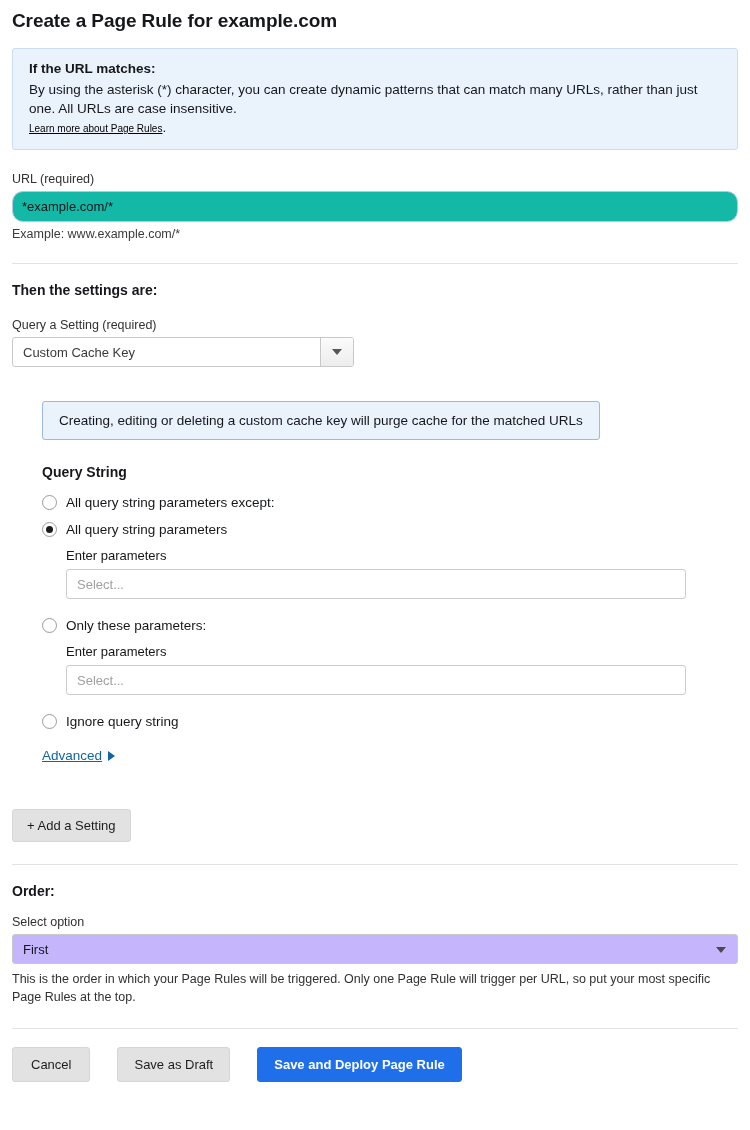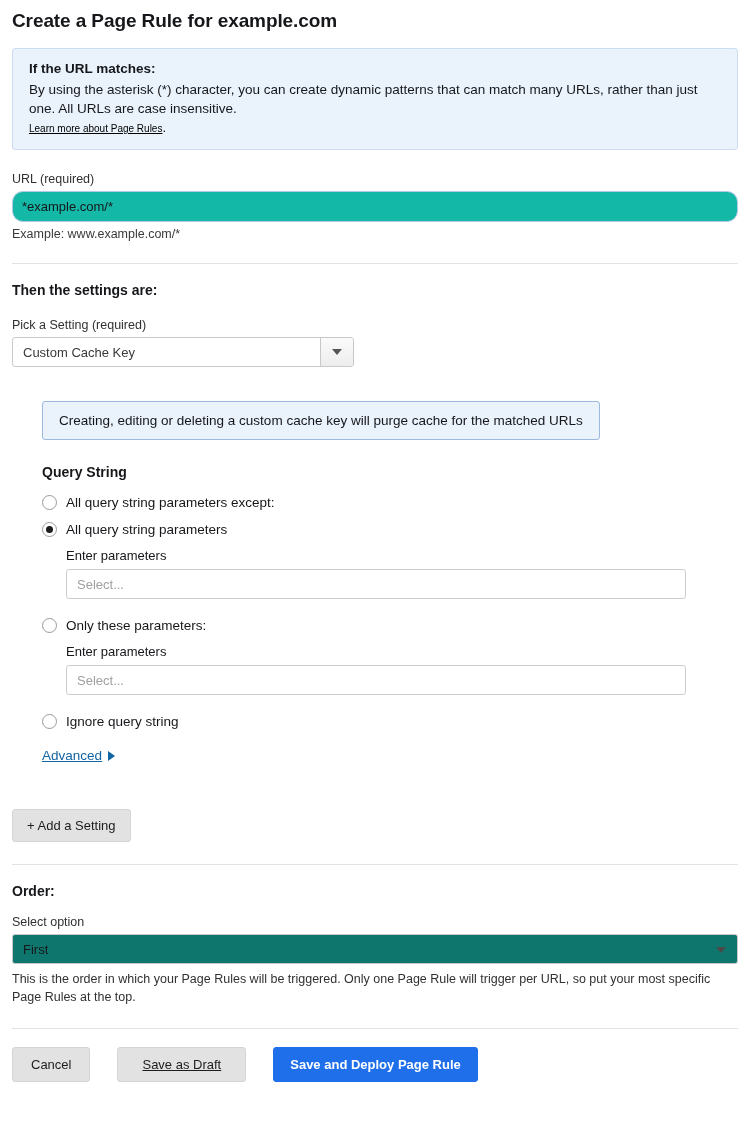--- a/index.html
+++ b/index.html
@@ -236,21 +236,21 @@
     font-weight: bold;
     color: #16171a;
     margin-bottom: 16px;
   }
   .order-select {
     position: relative;
     width: 100%;
     height: 30px;
     border: 1px solid #c8c8c8;
     border-radius: 3px;
-    background: #0f766e;
+    background: #c4b5fd;
     display: flex;
     align-items: center;
     padding: 0 10px;
     font-size: 13px;
     color: #16171a;
   }
   .order-select .caret-small {
     position: absolute;
     right: 11px;
     top: 12px;
@@ -267,21 +267,21 @@
   }
 
   
   .footer {
     display: flex;
     gap: 27px;
     margin-top: 16px;
     padding-bottom: 16px;
   }
   .btn-cancel { padding: 9px 18px; }
-  .btn-draft { padding: 9px 24px; text-decoration: underline; }
+  .btn-draft { padding: 9px 16px; }
   .btn-primary {
     background: #1f6feb;
     border: 1px solid #1f6feb;
     color: #ffffff;
     padding: 9px 16px;
     font-weight: bold;
   }
 </style>
 </head>
 <body>
@@ -299,21 +299,21 @@
   </div>
 
   <div class="field-label">URL (required)</div>
   <input class="url-input" type="text" value="*example.com/*" style="">
   <div class="hint">Example: www.example.com/*</div>
 
   <hr class="sep">
 
   <div class="section-head">Then the settings are:</div>
 
-  <div class="field-label">Pick a Setting (required)</div>
+  <div class="field-label">Query a Setting (required)</div>
   <div class="pick-wrap">
     <div class="pick-box">
       <div class="pick-value">Custom Cache Key</div>
       <div class="pick-arrow">
         <span class="caret-down"></span>
       </div>
     </div>
   </div>
 
   <div class="setting-block">

